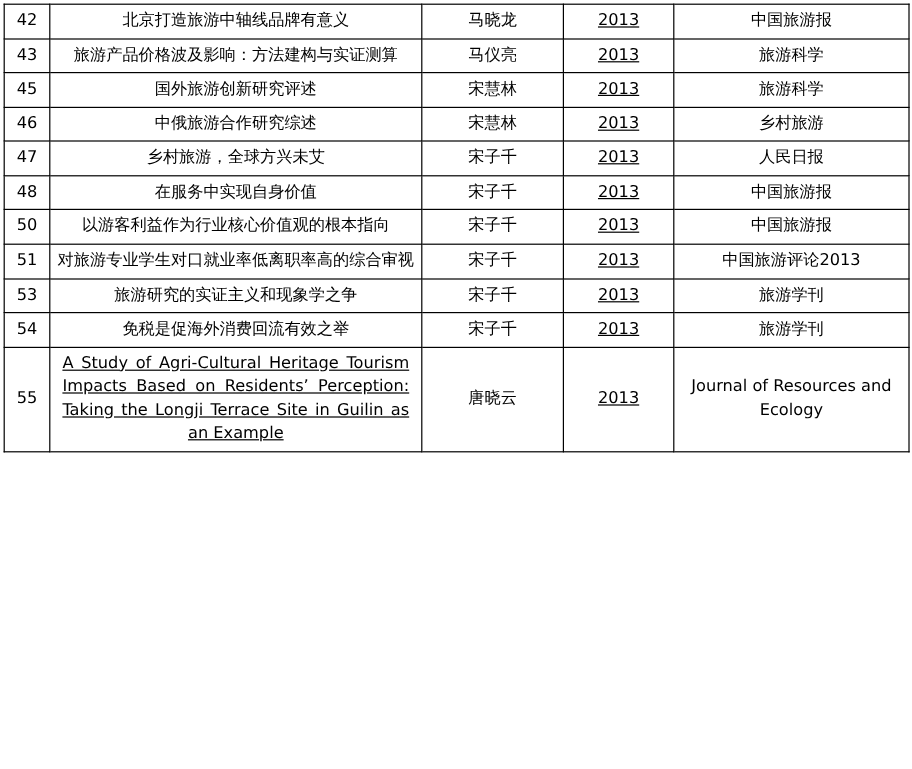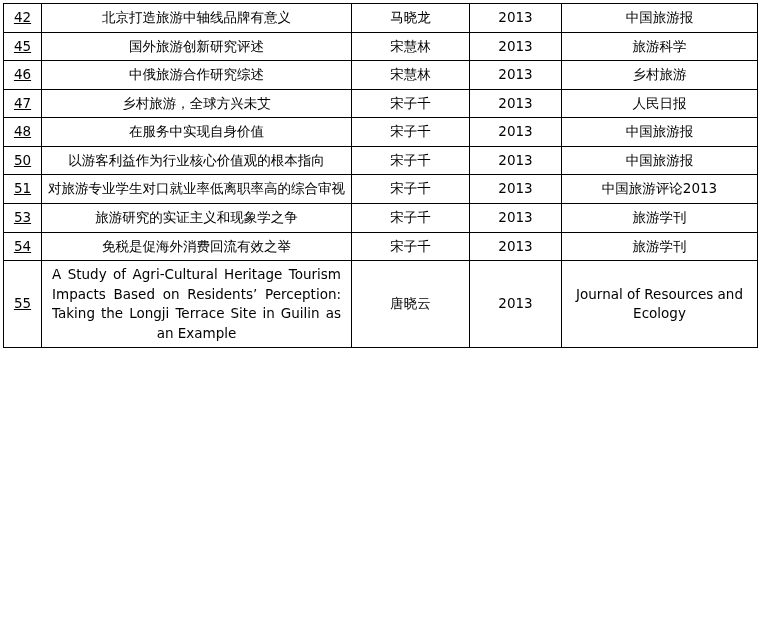--- a/index.html
+++ b/index.html
@@ -36,47 +36,48 @@
   }
   col.c-index { width: 38px; }
   col.c-title { width: 310px; }
   col.c-author { width: 118px; }
   col.c-year { width: 92px; }
   col.c-source { width: 196px; }
 
   td.cell-index {
     font-size: 13px;
     font-family: "Liberation Sans", sans-serif;
-    text-decoration: underline;
   }
   td.cell-title {
     padding-left: 6px;
     padding-right: 6px;
     margin-top: 39px;
   }
   td.cell-year {
     font-size: 13px;
     font-family: "Liberation Sans", sans-serif;
+    text-decoration: underline;
   }
   td.cell-source {
     padding-left: 4px;
     padding-right: 4px;
   }
   
   td.latin {
     font-family: "Liberation Serif", "DejaVu Serif", serif;
     font-size: 13.5px;
     line-height: 1.35;
     text-align: center;
   }
   td.cell-title.latin {
     text-align: justify;
     text-align-last: center;
     padding-left: 10px;
     padding-right: 10px;
+    text-decoration: underline;
   }
   .row-tall td { height: 50px; }
 </style>
 </head>
 <body>
 
 <div class="sheet">
   <table class="doc-table">
     <colgroup>
       <col class="c-index">
@@ -85,20 +86,27 @@
       <col class="c-year">
       <col class="c-source">
     </colgroup>
     <tbody>
         <tr>
           <td class="cell-index">42</td>
           <td class="cell-title">北京打造旅游中轴线品牌有意义</td>
           <td class="cell-author">马晓龙</td>
           <td class="cell-year">2013</td>
           <td class="cell-source">中国旅游报</td>
+        </tr>
+        <tr>
+          <td class="cell-index">43</td>
+          <td class="cell-title">旅游产品价格波及影响：方法建构与实证测算</td>
+          <td class="cell-author">马仪亮</td>
+          <td class="cell-year">2013</td>
+          <td class="cell-source">旅游科学</td>
         </tr>
         <tr>
           <td class="cell-index">45</td>
           <td class="cell-title">国外旅游创新研究评述</td>
           <td class="cell-author">宋慧林</td>
           <td class="cell-year">2013</td>
           <td class="cell-source">旅游科学</td>
         </tr>
         <tr>
           <td class="cell-index">46</td>

